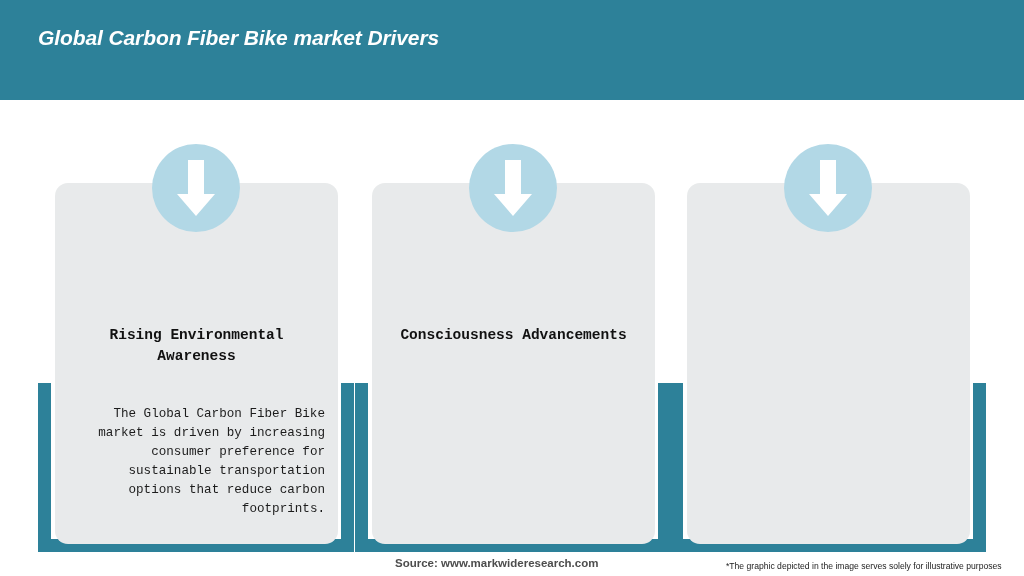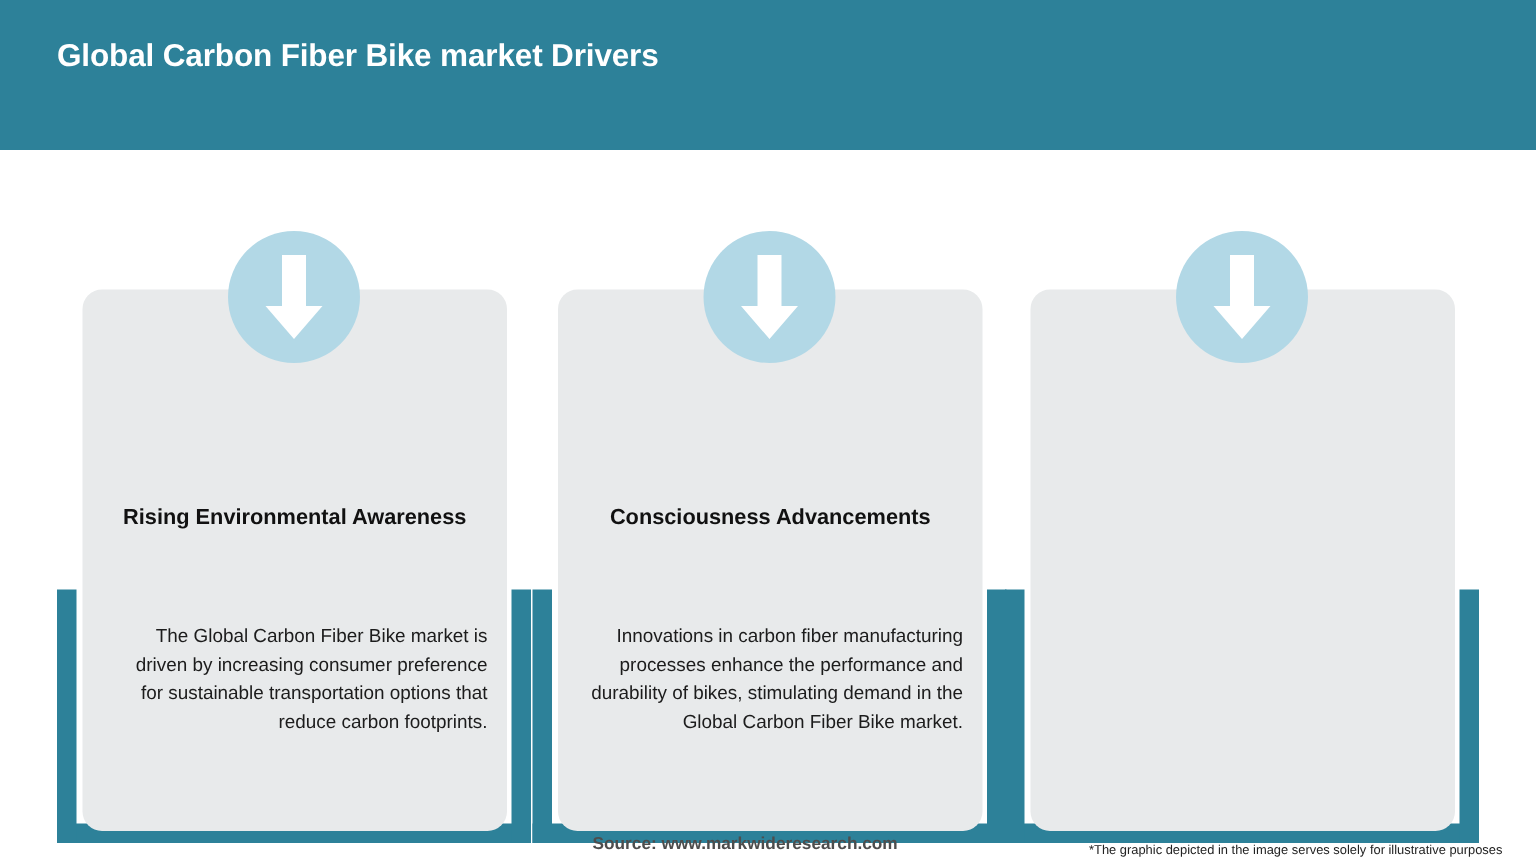--- a/index.html
+++ b/index.html
@@ -17,20 +17,21 @@
 
   
   .header {
     position: absolute;
     left: 0;
     top: 0;
     width: 1024px;
     height: 100px;
     background: #2d8199;
     box-sizing: border-box;
+    font-style: italic;
   }
   .header-title {
     position: absolute;
     left: 38px;
     top: 26px;
     font-size: 21px;
     font-weight: bold;
     color: #ffffff;
     letter-spacing: -0.1px;
     white-space: nowrap;
@@ -71,23 +72,24 @@
   
   .cards {
     position: absolute;
     left: 0;
     top: 100px;
     width: 1024px;
     height: 446px;
   }
   .card-wrap {
     position: absolute;
-    top: 16px;
+    top: 6px;
     width: 316px;
     height: 446px;
+    font-family: Liberation Mono, monospace;
   }
   .card-wrap.c0 { left: 38px; }
   .card-wrap.c1 { left: 355px; }
   .card-wrap.c2 { left: 670px; }
 
   
   .frame {
     position: absolute;
     left: 0;
     top: 277px;
@@ -190,21 +192,20 @@
       <svg viewBox="0 0 88 88">
         <polygon fill="#ffffff" points="36,16 52,16 52,50 63,50 44,72 25,50 36,50"></polygon>
       </svg>
     </div>
   </div>
 
   <div class="card-wrap c1">
     <div class="frame"></div>
     <div class="card">
       <div class="card-title">Consciousness Advancements</div>
-      <div class="card-body">Innovations in carbon fiber manufacturing processes enhance the performance and durability of bikes, stimulating demand in the Global Carbon Fiber Bike market.</div>
     </div>
     <div class="icon-circle">
       <svg viewBox="0 0 88 88">
         <polygon fill="#ffffff" points="36,16 52,16 52,50 63,50 44,72 25,50 36,50"></polygon>
       </svg>
     </div>
   </div>
 
   <div class="card-wrap c2">
     <div class="frame"></div>

